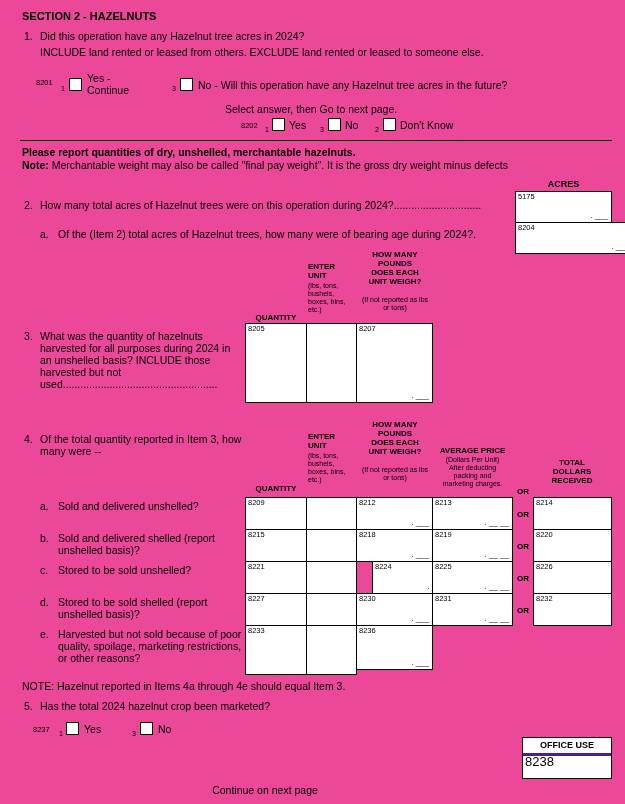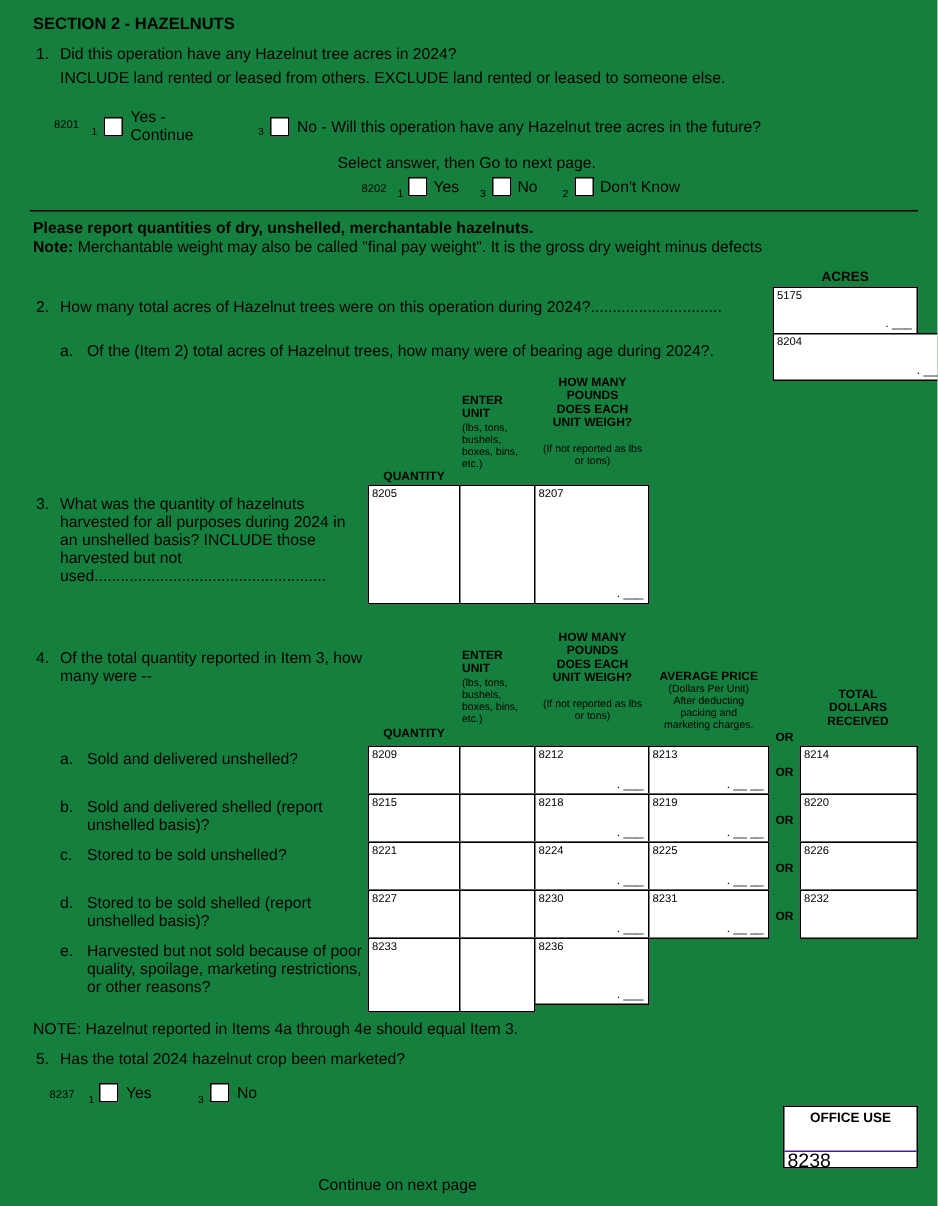--- a/index.html
+++ b/index.html
@@ -2,21 +2,21 @@
 <html><head>
 <meta charset="utf-8">
 <style>
   * { margin:0; padding:0; box-sizing:border-box; }
   html,body { background:#fff; }
   body {
     width:625px; height:804px;
     font-family:"Liberation Sans","DejaVu Sans",sans-serif;
     font-size:10.5px; color:#000;
   }
-  .page { position:relative; width:625px; height:804px; background:#15803d; overflow:hidden; }
+  .page { position:relative; width:625px; height:804px; background:#ec4899; overflow:hidden; }
   .abs { position:absolute; }
   .b { font-weight:bold; }
   .s8 { font-size:8px; line-height:9px; }
   .s7 { font-size:7px; line-height:8px; }
   .code { font-size:7.5px; line-height:8px;text-align:center; }
   .cell { position:absolute; border:1px solid #000; background:#fff; }
   .cell > .code { position:absolute; left:2px; top:1px; }
   .dec { position:absolute; right:3px; bottom:2px; font-size:8px; letter-spacing:0; }
   .cb { position:absolute; width:13px; height:13px; border:1.5px solid #000; background:#fff; }
   .sub { position:absolute; font-size:7px; line-height:8px; }
@@ -143,21 +143,21 @@
   <div class="cell" style="left:533px;top:529px;width:79px;height:33px">
       <span class="code">8220</span>
     </div>
 
   <span class="abs" style="left:40px;top:564px">c.</span>
   <span class="abs" style="left:58px;top:564px;width:185px">Stored to be sold unshelled?</span>
   <div class="cell" style="left:245px;top:561px;width:62px;height:33px">
       <span class="code">8221</span>
     </div>
   <div class="cell" style="left:306px;top:561px;width:51px;height:33px"></div>
-  <div class="cell" style="left:356px;top:561px;width:77px;height:33px">
+  <div class="cell" style="left:372px;top:561px;width:77px;height:33px">
       <span class="code">8224</span>
       <span class="dec">. ___</span>
     </div>
   <div class="cell" style="left:432px;top:561px;width:81px;height:33px">
       <span class="code">8225</span>
       <span class="dec">. __ __</span>
     </div>
   <span class="abs b s8 ctr" style="left:513px;top:574px;width:20px">OR</span>
   <div class="cell" style="left:533px;top:561px;width:79px;height:33px">
       <span class="code">8226</span>
@@ -199,19 +199,19 @@
   <span class="abs" style="left:40px;top:700px;width:400px">Has the total 2024 hazelnut crop been marketed?</span>
   <span class="abs code" style="left:33px;top:726px">8237</span>
   <span class="sub" style="left:59px;top:730px">1</span>
   <span class="cb" style="left:66px;top:722px"></span>
   <span class="abs" style="left:84px;top:723px">Yes</span>
   <span class="sub" style="left:132px;top:730px">3</span>
   <span class="cb" style="left:140px;top:722px"></span>
   <span class="abs" style="left:158px;top:723px">No</span>
 
   <div class="cell" style="left:522px;top:737px;width:90px;height:42px">
-    <div class="b ctr" style="font-size:9px;line-height:11px;padding-top:2px;border-bottom:1px solid #4c1d95;padding-bottom:16px">OFFICE USE</div>
+    <div class="b ctr" style="font-size:9px;line-height:11px;padding-top:2px;border-bottom:3px solid #4c1d95;padding-bottom:2px">OFFICE USE</div>
     <div style="font-size:13px;line-height:9px;padding:1px 0 0 2px">8238</div>
   </div>
 
   <div class="abs ctr" style="left:165px;top:784px;width:200px">Continue on next page</div>
 
 </div>
 
 </body></html>

